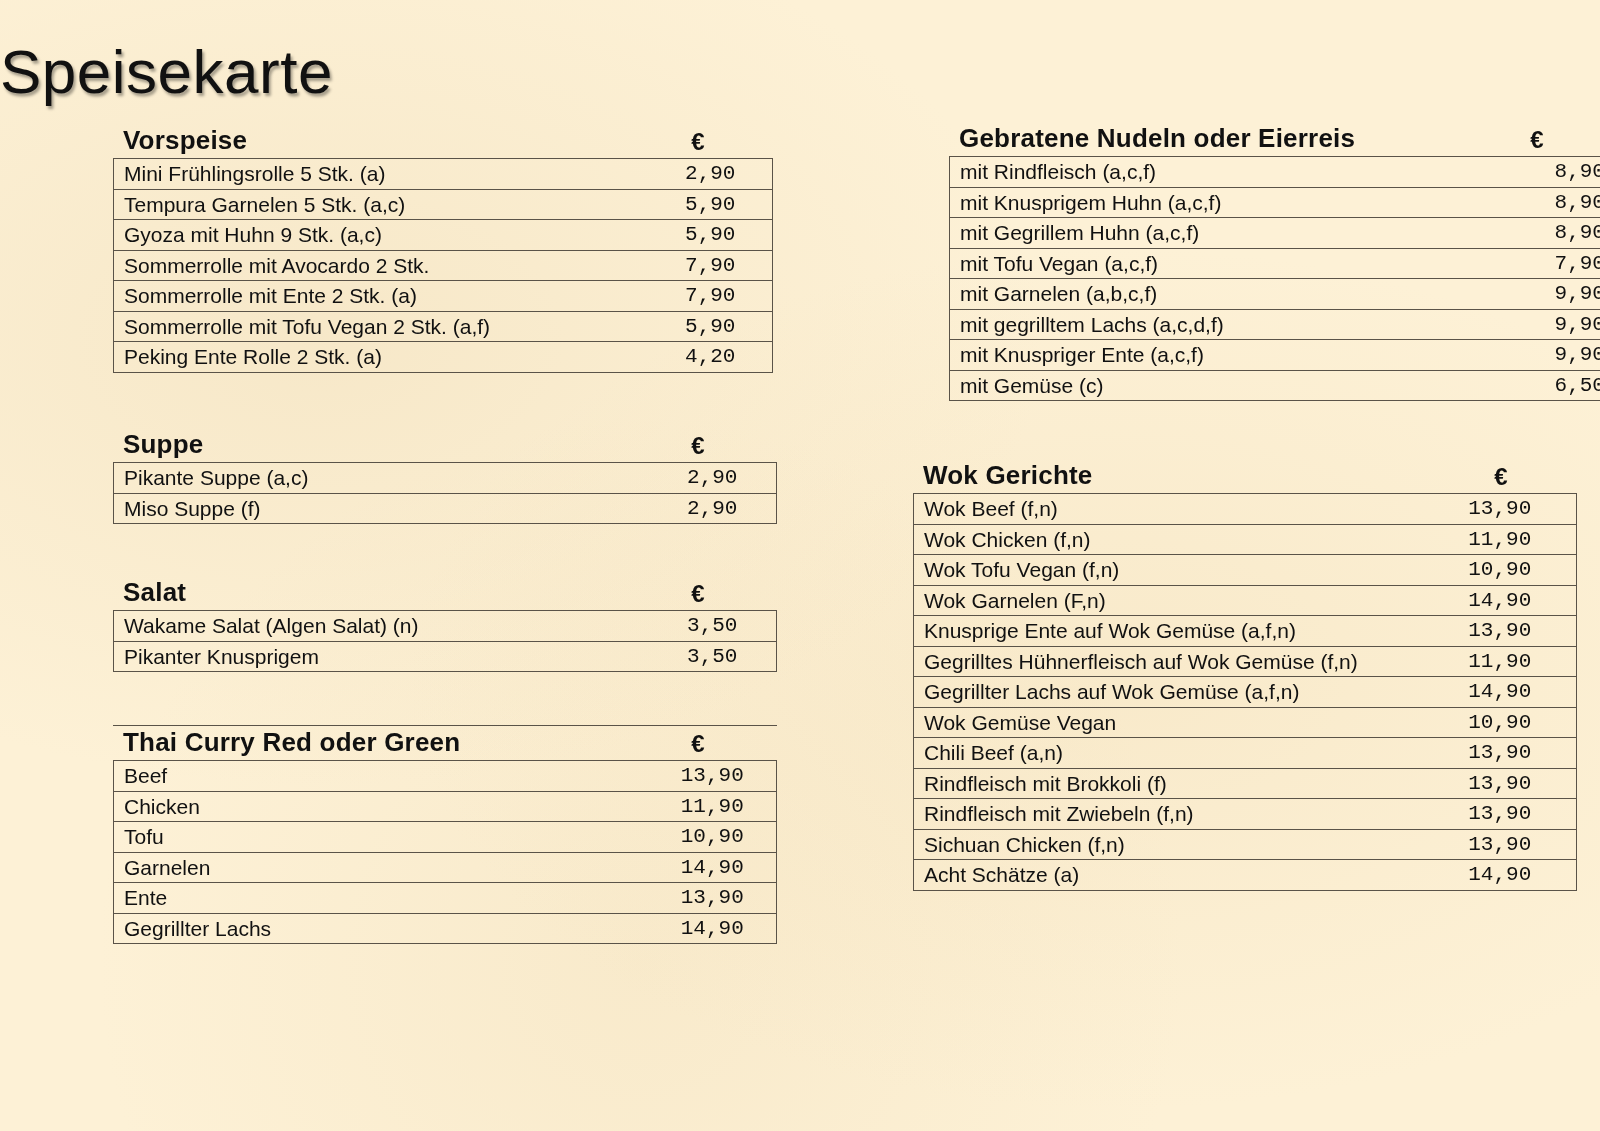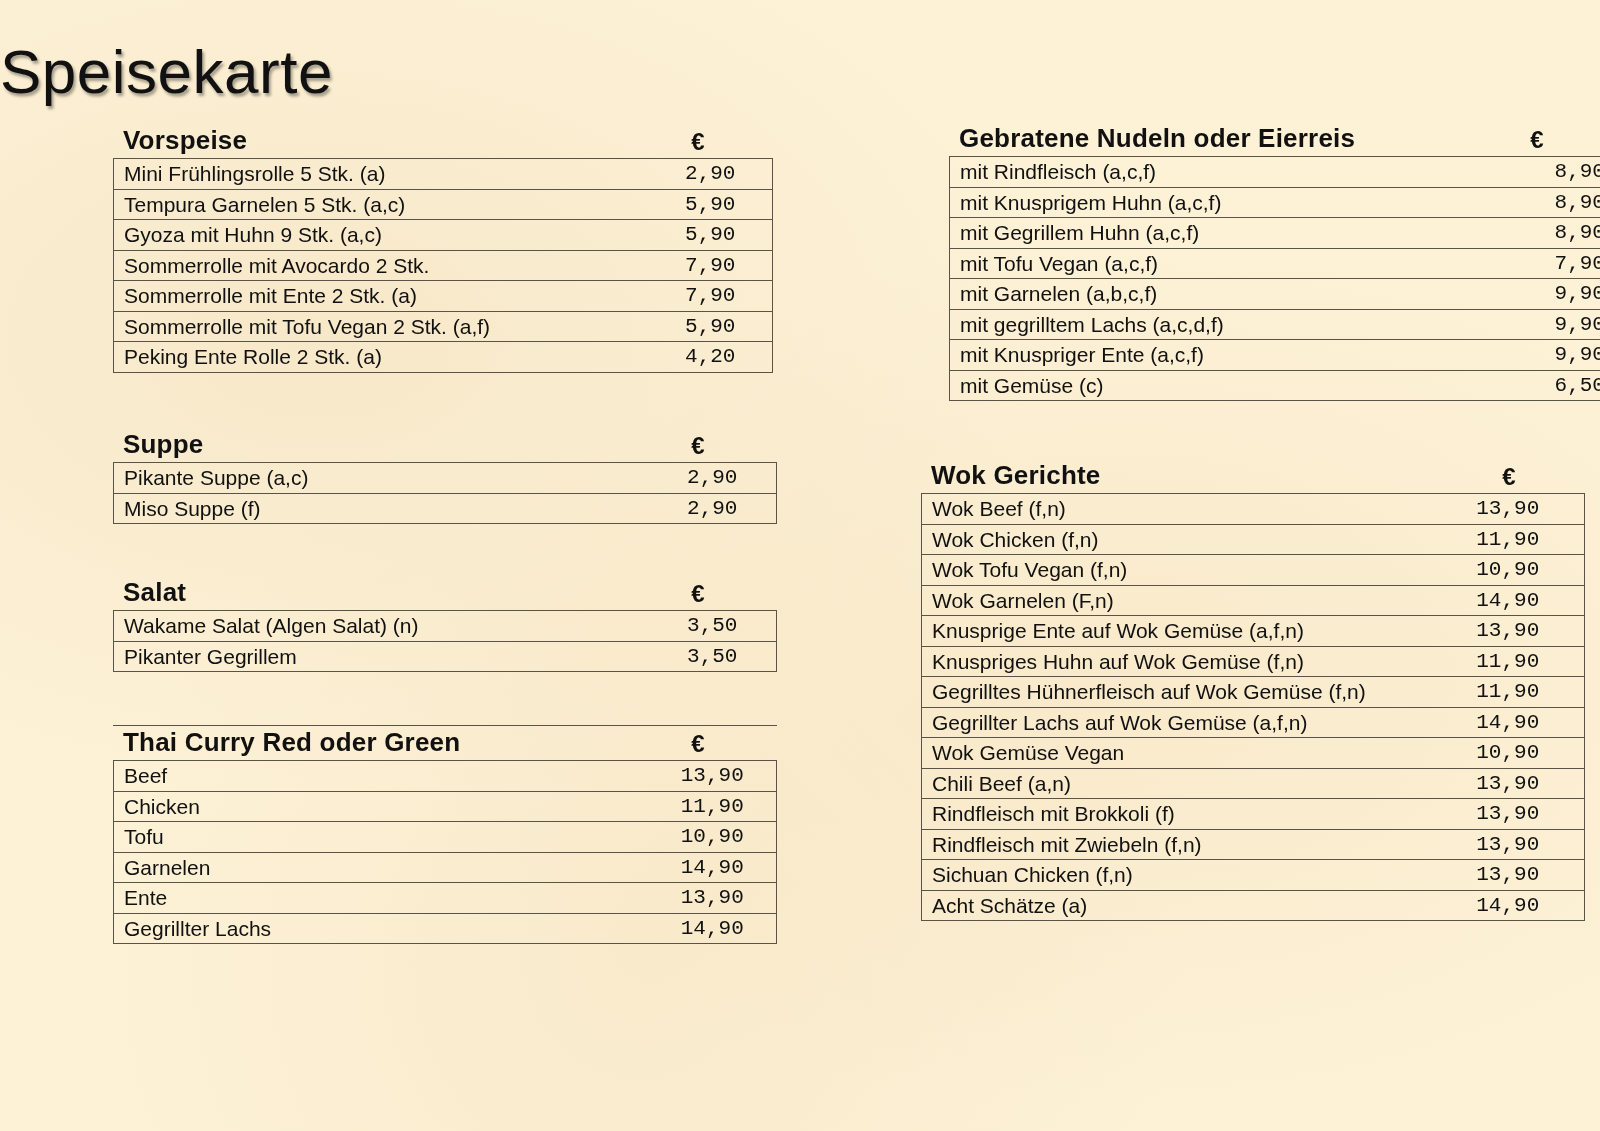--- a/index.html
+++ b/index.html
@@ -123,21 +123,21 @@
       <colgroup>
         <col style="width:535px">
         <col>
       </colgroup>
       <tbody>
         <tr>
           <td>Wakame Salat (Algen Salat) (n)</td>
           <td class="price">3,50</td>
         </tr>
         <tr>
-          <td>Pikanter Gegrillem</td>
+          <td>Pikanter Knusprigem</td>
           <td class="price">3,50</td>
         </tr>
       </tbody>
     </table>
 </div>
 
 <div class="section" style="left:68px; top:725px; width:664px;">
   <div class="sec-head topline">
     <span class="name">Thai Curry Red oder Green</span>
     <span class="cur" style="left:565px;">€</span>
@@ -216,21 +216,21 @@
           <td class="price">9,90</td>
         </tr>
         <tr>
           <td>mit Gemüse (c)</td>
           <td class="price">6,50</td>
         </tr>
       </tbody>
     </table>
 </div>
 
-<div class="section" style="left:868px; top:459px; width:664px;margin-left:8px;">
+<div class="section" style="left:868px; top:459px; width:664px;">
   <div class="sec-head">
     <span class="name">Wok Gerichte</span>
     <span class="cur" style="left:568px;">€</span>
   </div>
   <table class="menu">
       <colgroup>
         <col style="width:510px">
         <col>
       </colgroup>
       <tbody>
@@ -248,24 +248,20 @@
         </tr>
         <tr>
           <td>Wok Garnelen (F,n)</td>
           <td class="price">14,90</td>
         </tr>
         <tr>
           <td>Knusprige Ente auf Wok Gemüse (a,f,n)</td>
           <td class="price">13,90</td>
         </tr>
         <tr>
-          <td>Knuspriges Huhn auf Wok Gemüse (f,n)</td>
-          <td class="price">11,90</td>
-        </tr>
-        <tr>
           <td>Gegrilltes Hühnerfleisch auf Wok Gemüse (f,n)</td>
           <td class="price">11,90</td>
         </tr>
         <tr>
           <td>Gegrillter Lachs auf Wok Gemüse (a,f,n)</td>
           <td class="price">14,90</td>
         </tr>
         <tr>
           <td>Wok Gemüse Vegan</td>
           <td class="price">10,90</td>

